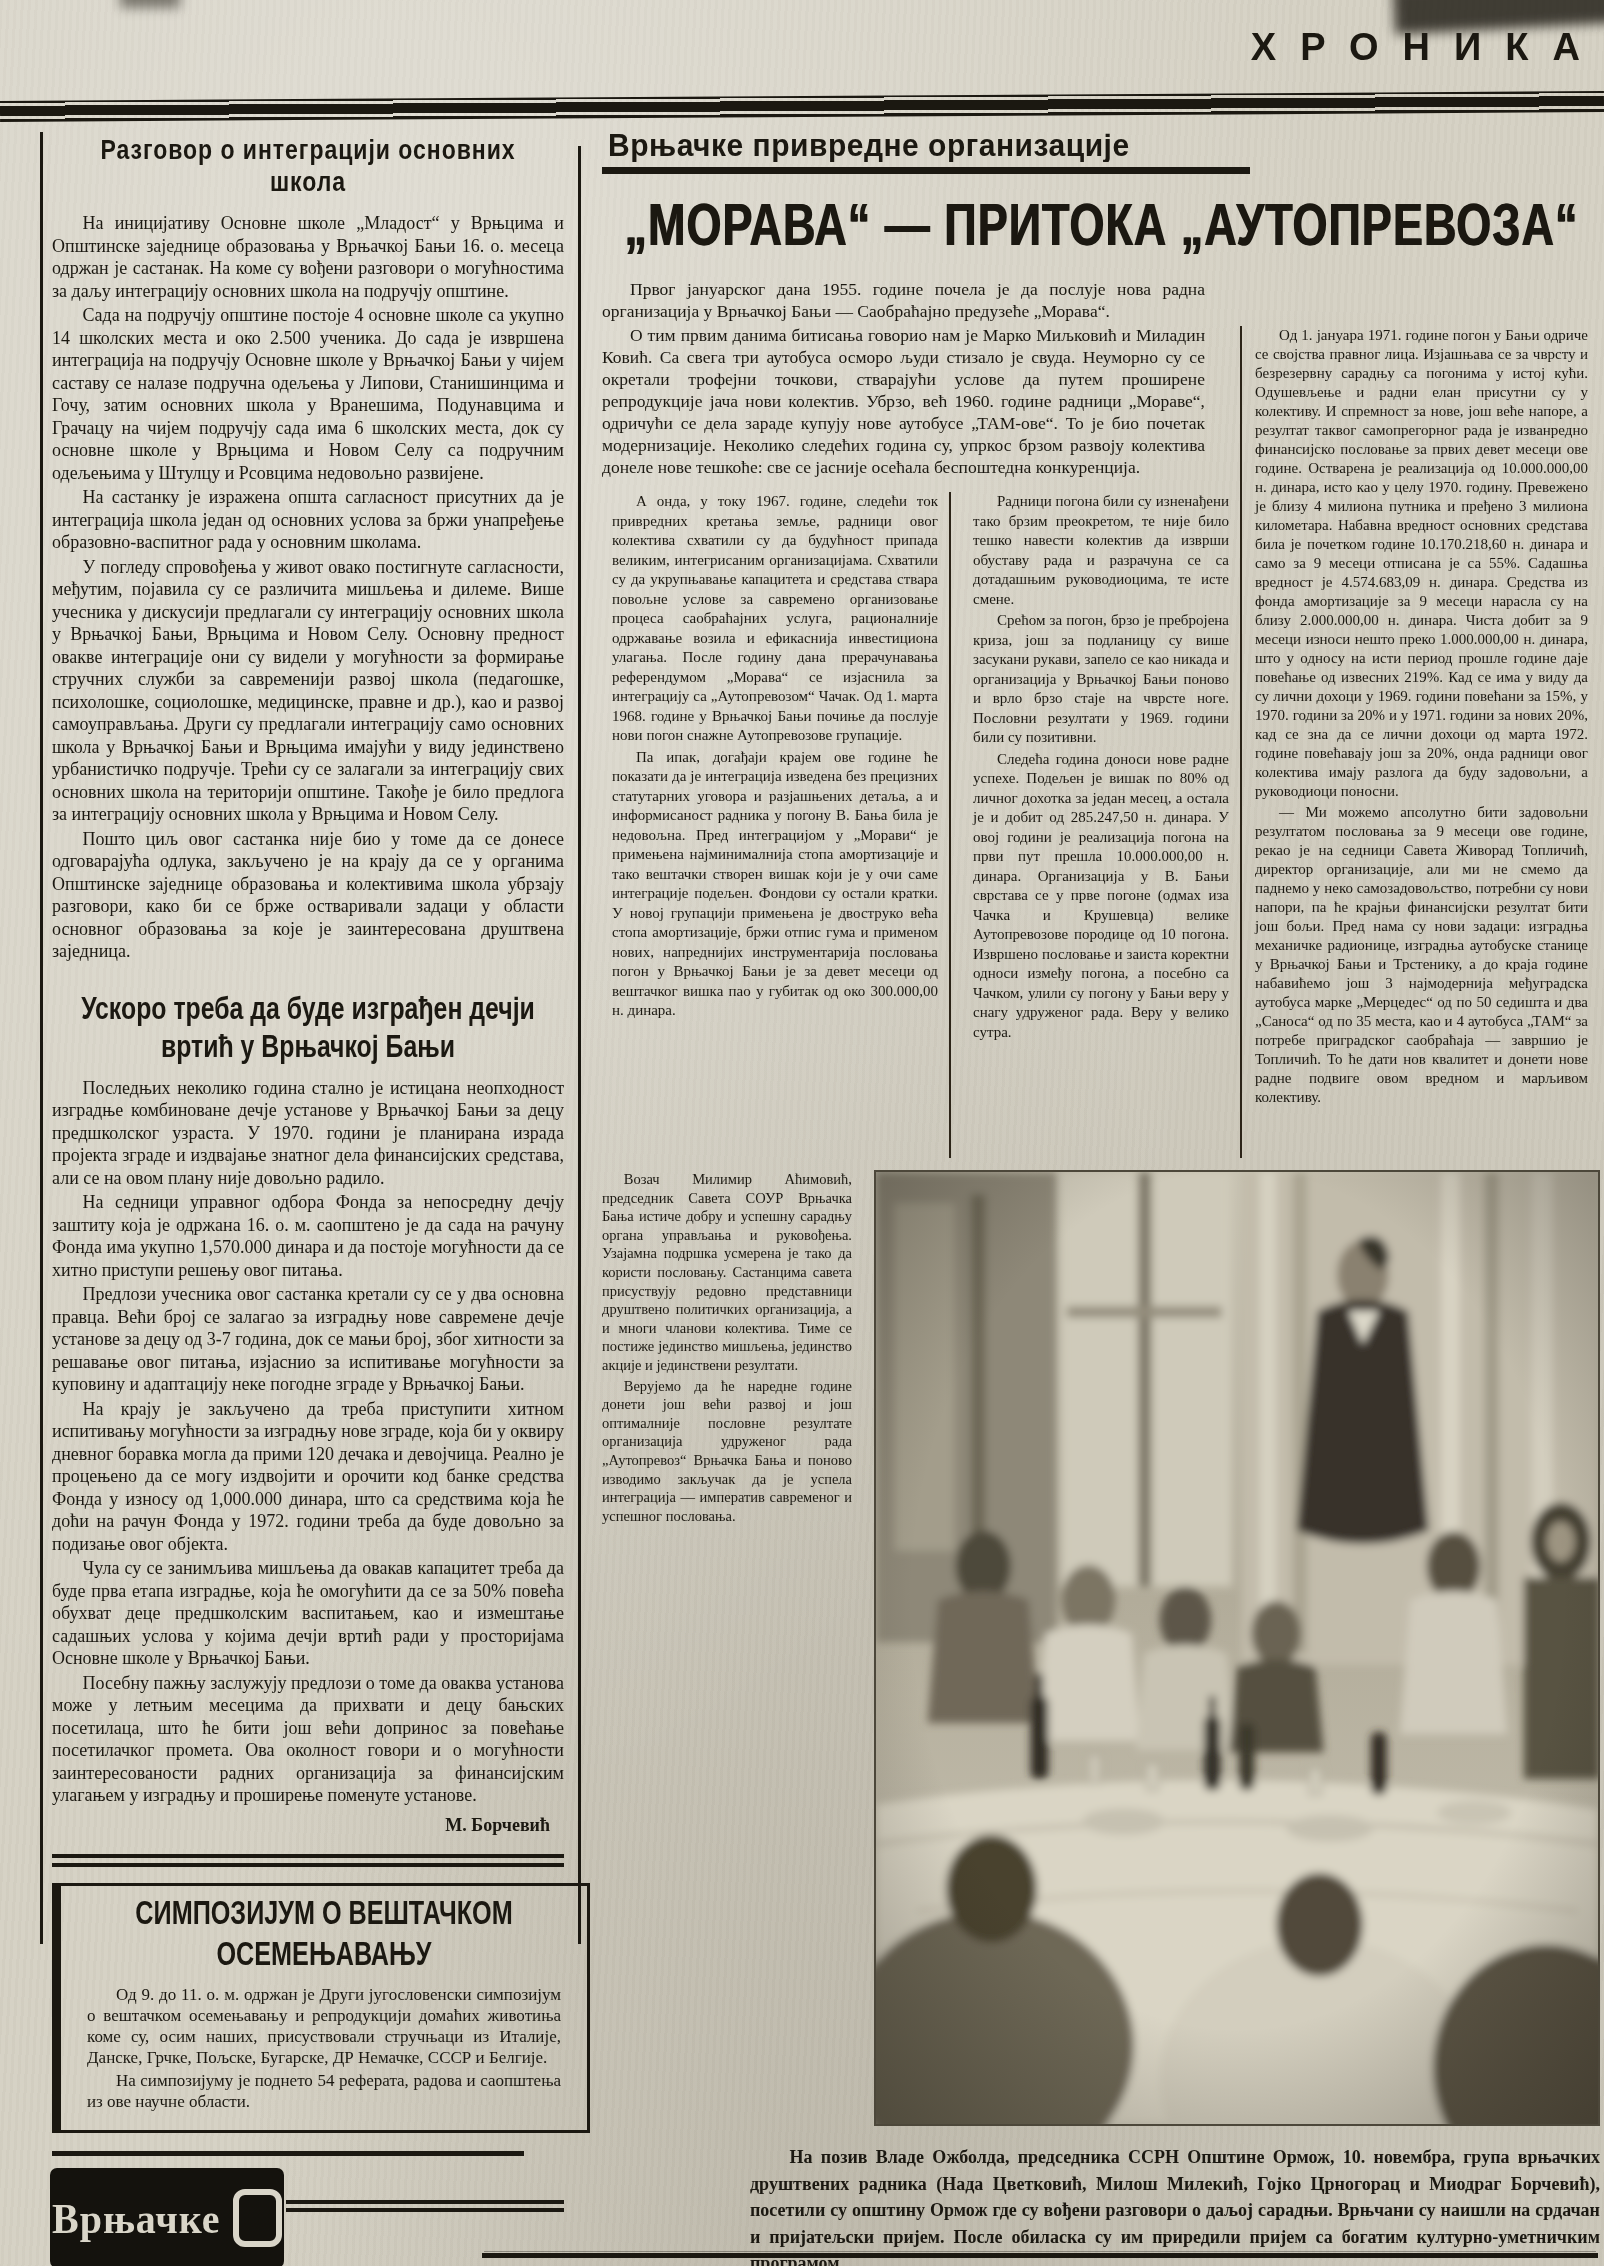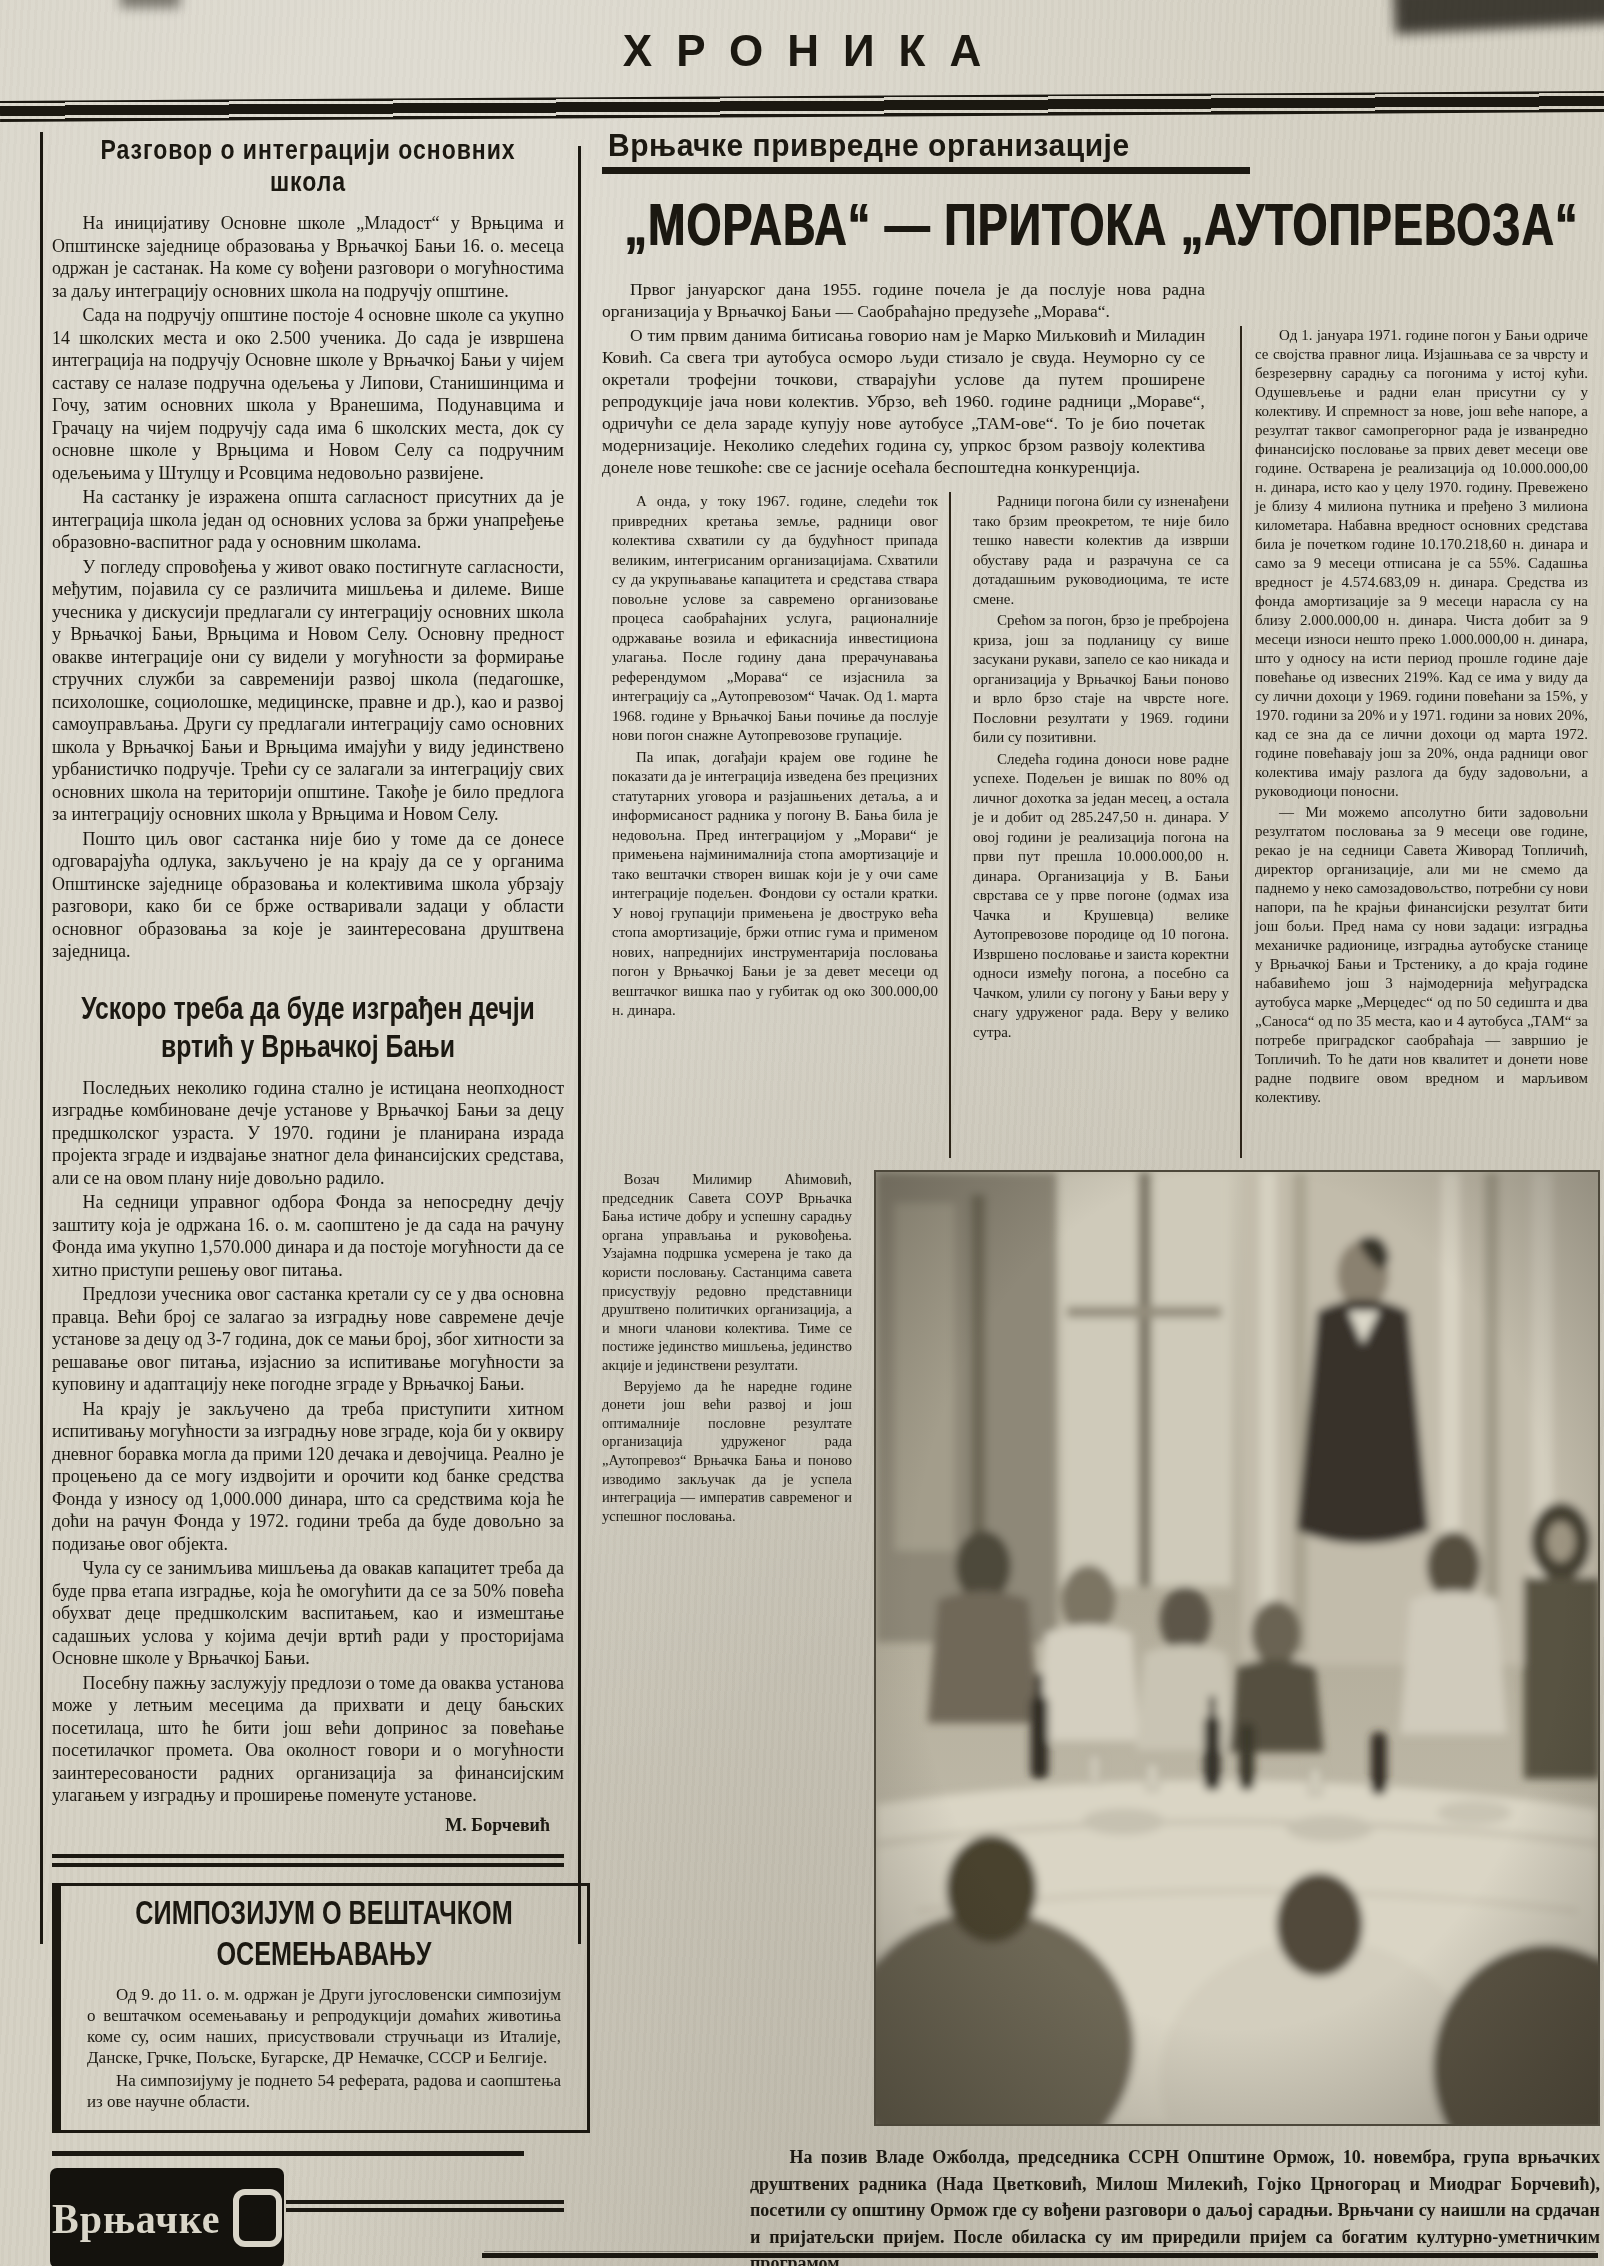--- a/index.html
+++ b/index.html
@@ -9,23 +9,23 @@
       radial-gradient(ellipse at 25% 15%, rgba(255,255,255,.28), transparent 55%),
       radial-gradient(ellipse at 85% 80%, rgba(60,52,35,.10), transparent 60%),
       radial-gradient(ellipse at 50% 110%, rgba(60,52,35,.12), transparent 50%),
       repeating-linear-gradient(93deg, rgba(90,80,60,.035) 0 3px, transparent 3px 7px);
     color:var(--ink,#1b1811);
     font-family:"Liberation Serif","DejaVu Serif",serif;}
   .smudge{position:absolute;background:#1b1811;filter:blur(6px);opacity:.8;}
   .smudge.tr{right:-30px;top:-18px;width:240px;height:46px;transform:rotate(-3deg);}
   .smudge.tl{left:120px;top:-14px;width:60px;height:22px;opacity:.5;}
 
-  .masthead{position:absolute;top:26px;left:0;right:0;text-align:center;
+  .masthead{position:absolute;top:26px;left:0;right:0;text-align:right;
     font-family:"Liberation Sans","DejaVu Sans",sans-serif;font-weight:bold;
-    font-size:44px;letter-spacing:24px;text-indent:24px;}
+    font-size:38px;letter-spacing:24px;text-indent:24px;}
   .band{position:absolute;top:96px;left:0;right:0;height:21px;
     background:linear-gradient(to bottom,var(--ink) 0 2px,transparent 2px 5px,var(--ink) 5px 15px,transparent 15px 18px,var(--ink) 18px 21px);
     transform:rotate(-.35deg);}
 
   .vrule{position:absolute;width:3px;background:var(--ink);}
   .vrule.edge{left:40px;top:132px;height:1812px;}
   .vrule.divider{left:578px;top:146px;height:1798px;}
 
   
   .left-region{position:absolute;left:52px;top:138px;width:512px;bottom:0;

